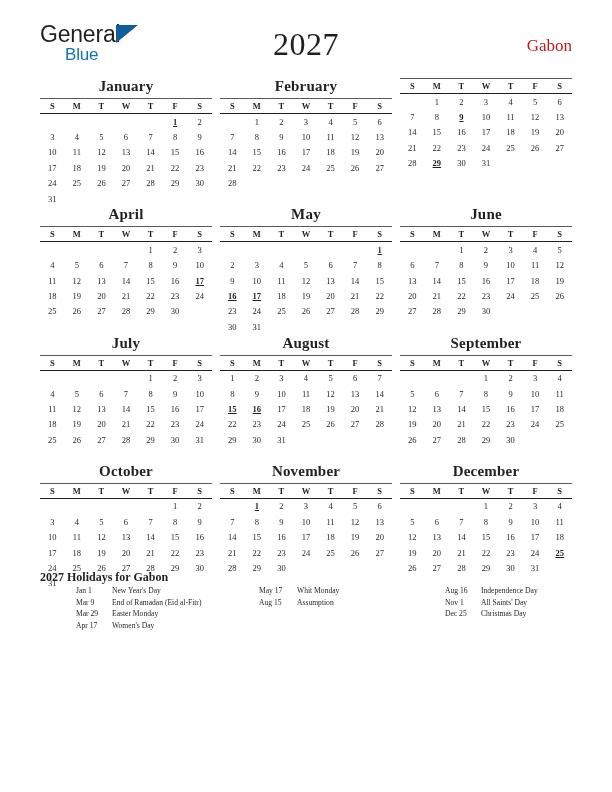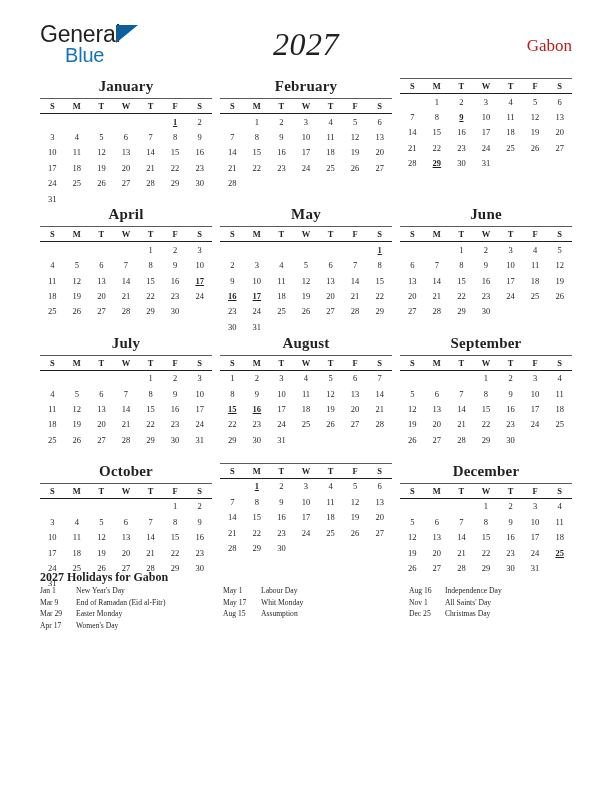--- a/index.html
+++ b/index.html
@@ -46,21 +46,21 @@
     font-size: 23px;
     letter-spacing: -0.2px;
     color: #231f20;
     line-height: 24px;
   }
   .logo-blue {
     position: absolute;
     left: 25px;
     top: 21px;
     font-family: "Liberation Sans", sans-serif;
-    font-size: 20px;
+    font-size: 17px;
     letter-spacing: -0.2px;
     color: #1273b7;
     line-height: 24px;
   }
   .logo-triangle {
     position: absolute;
     left: 76px;
     top: 3px;
     width: 0;
     height: 0;
@@ -69,21 +69,20 @@
   }
   .year {
     position: absolute;
     left: 0;
     right: 0;
     top: 4px;
     text-align: center;
     font-size: 32px;
     letter-spacing: 0.5px;
     color: #231f20;
-    font-style: italic;
   }
   .country {
     position: absolute;
     right: 0;
     top: 14px;
     font-size: 17px;
     color: #b91c1c;
   }
 
   
@@ -164,20 +163,21 @@
     padding-right: 6px;
   }
   .holiday-col.col2 { width: 186px; }
   .holiday-col.col3 { width: 166px; }
   .holiday-item {
     display: flex;
     font-size: 7.6px;
     line-height: 11.6px;
     color: #231f20;
     align-items: flex-start;
+    margin-left: 36px;
   }
   .holiday-date {
     width: 36px;
     flex: 0 0 36px;
     color: #231f20;
   }
   .holiday-col.col2 .holiday-date { width: 38px; flex: 0 0 38px; }
   .holiday-col.col3 .holiday-date { width: 36px; flex: 0 0 36px; }
   .holiday-name {
     flex: 1 1 auto;
@@ -921,20 +921,21 @@
                 <td class="empty">&nbsp;</td>
                 <td class="empty">&nbsp;</td>
                 <td class="empty">&nbsp;</td>
                 <td class="empty">&nbsp;</td>
                 <td class="empty">&nbsp;</td>
               </tr>
             </tbody>
           </table>
         </div>
         <div class="month">
+          <div class="month-name">November</div>
           <table class="cal">
             <thead>
               <tr>
                 <th>S</th>
                 <th>M</th>
                 <th>T</th>
                 <th>W</th>
                 <th>T</th>
                 <th>F</th>
                 <th>S</th>
@@ -1089,24 +1090,20 @@
             <span class="holiday-date">Mar 29</span>
             <span class="holiday-name">Easter Monday</span>
           </div>
           <div class="holiday-item">
             <span class="holiday-date">Apr 17</span>
             <span class="holiday-name">Women's Day</span>
           </div>
         </div>
         <div class="holiday-col col2">
           <div class="holiday-item">
-            <span class="holiday-date">May 1</span>
-            <span class="holiday-name">Labour Day</span>
-          </div>
-          <div class="holiday-item">
             <span class="holiday-date">May 17</span>
             <span class="holiday-name">Whit Monday</span>
           </div>
           <div class="holiday-item">
             <span class="holiday-date">Aug 15</span>
             <span class="holiday-name">Assumption</span>
           </div>
         </div>
         <div class="holiday-col col3">
           <div class="holiday-item">

